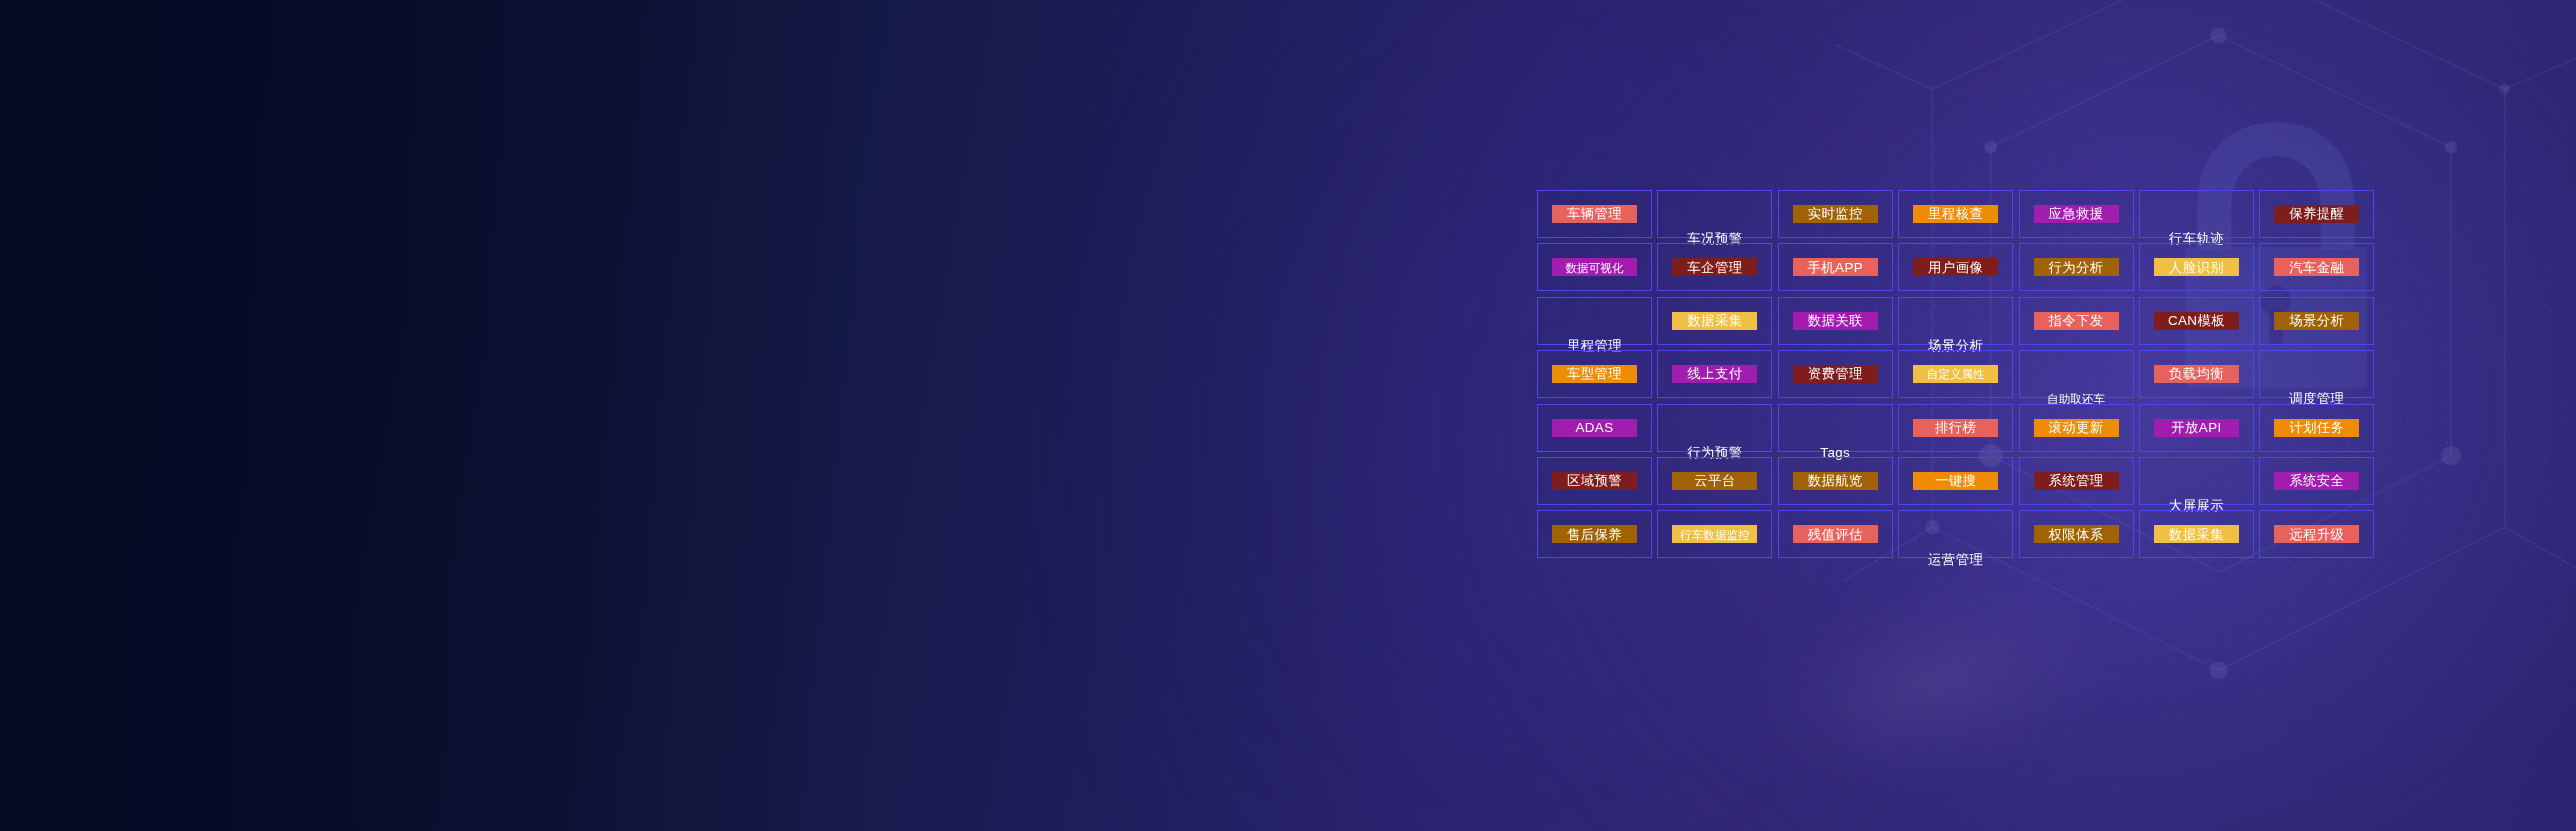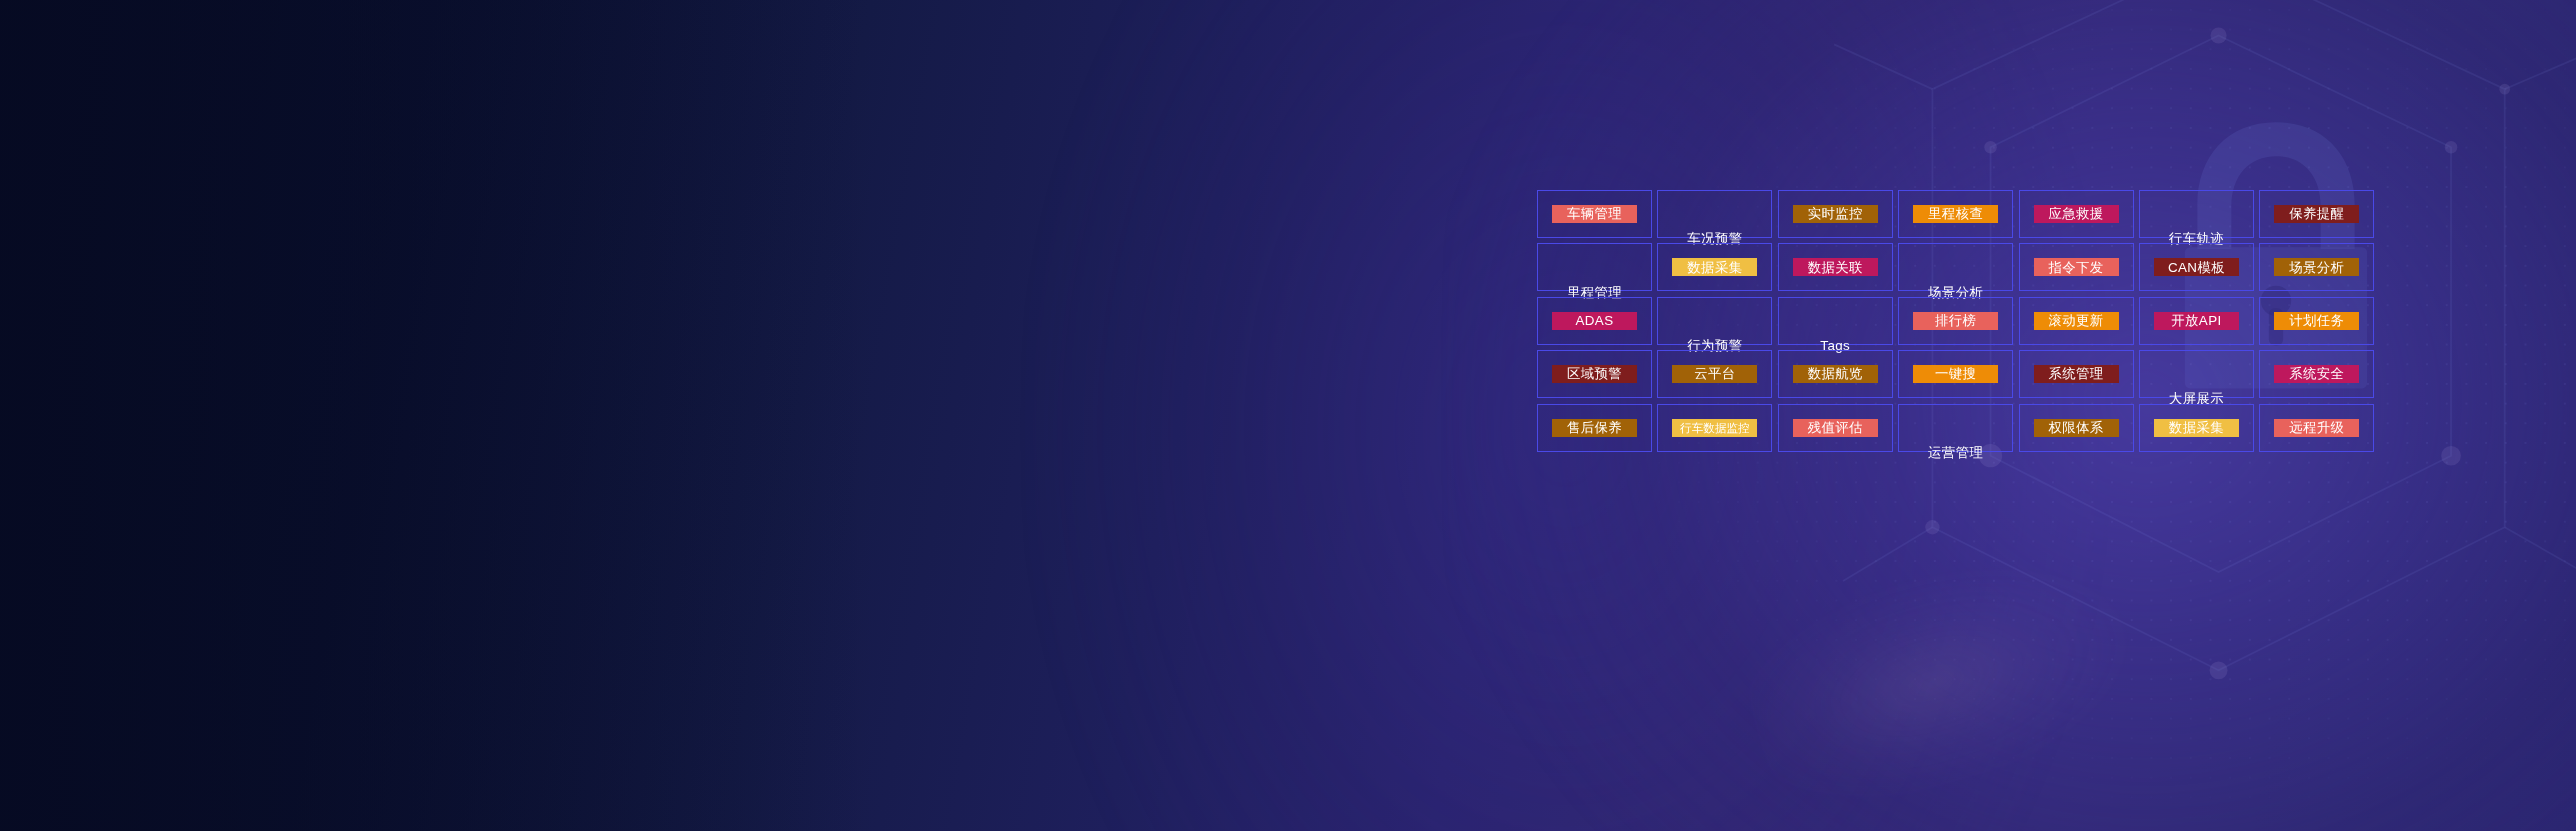--- a/index.html
+++ b/index.html
@@ -89,21 +89,21 @@
     letter-spacing:0.4px;
     line-height:1;
     white-space:nowrap;
     font-weight:400;
   }
   .tag-fill.sm{font-size:11.6px;letter-spacing:0px;}
   .c-red   {background:#e8625c;}
   .c-teal  {background:#3fc29b;margin-top:34px;}
   .c-sky   {background:#a16207;}
   .c-orange{background:#ee8c06;}
-  .c-blue  {background:#be185d;}
+  .c-blue  {background:#a21caf;}
   .c-purple{background:#7f1d1d;}
   .c-yellow{background:#f0bf43;}
 </style>
 </head>
 <body>
 
 <div id="stage">
 
   <div class="bg-base"></div>
   <div class="bg-glow-mid"></div>
@@ -160,20 +160,43 @@
         </div>
         <div class="tag">
           <div class="tag-fill c-teal">行车轨迹</div>
         </div>
         <div class="tag">
           <div class="tag-fill c-purple">保养提醒</div>
         </div>
       </div>
       <div class="tag-row">
         <div class="tag">
+          <div class="tag-fill c-blue sm">数据可视化</div>
+        </div>
+        <div class="tag">
+          <div class="tag-fill c-purple">车企管理</div>
+        </div>
+        <div class="tag">
+          <div class="tag-fill c-red">手机APP</div>
+        </div>
+        <div class="tag">
+          <div class="tag-fill c-purple">用户画像</div>
+        </div>
+        <div class="tag">
+          <div class="tag-fill c-sky">行为分析</div>
+        </div>
+        <div class="tag">
+          <div class="tag-fill c-yellow">人脸识别</div>
+        </div>
+        <div class="tag">
+          <div class="tag-fill c-red">汽车金融</div>
+        </div>
+      </div>
+      <div class="tag-row">
+        <div class="tag">
           <div class="tag-fill c-teal">里程管理</div>
         </div>
         <div class="tag">
           <div class="tag-fill c-yellow">数据采集</div>
         </div>
         <div class="tag">
           <div class="tag-fill c-blue">数据关联</div>
         </div>
         <div class="tag">
           <div class="tag-fill c-teal">场景分析</div>
@@ -183,20 +206,43 @@
         </div>
         <div class="tag">
           <div class="tag-fill c-purple">CAN模板</div>
         </div>
         <div class="tag">
           <div class="tag-fill c-sky">场景分析</div>
         </div>
       </div>
       <div class="tag-row">
         <div class="tag">
+          <div class="tag-fill c-orange">车型管理</div>
+        </div>
+        <div class="tag">
+          <div class="tag-fill c-blue">线上支付</div>
+        </div>
+        <div class="tag">
+          <div class="tag-fill c-purple">资费管理</div>
+        </div>
+        <div class="tag">
+          <div class="tag-fill c-yellow sm">自定义属性</div>
+        </div>
+        <div class="tag">
+          <div class="tag-fill c-teal sm">自助取还车</div>
+        </div>
+        <div class="tag">
+          <div class="tag-fill c-red">负载均衡</div>
+        </div>
+        <div class="tag">
+          <div class="tag-fill c-teal">调度管理</div>
+        </div>
+      </div>
+      <div class="tag-row">
+        <div class="tag">
           <div class="tag-fill c-blue">ADAS</div>
         </div>
         <div class="tag">
           <div class="tag-fill c-teal">行为预警</div>
         </div>
         <div class="tag">
           <div class="tag-fill c-teal">Tags</div>
         </div>
         <div class="tag">
           <div class="tag-fill c-red">排行榜</div>

